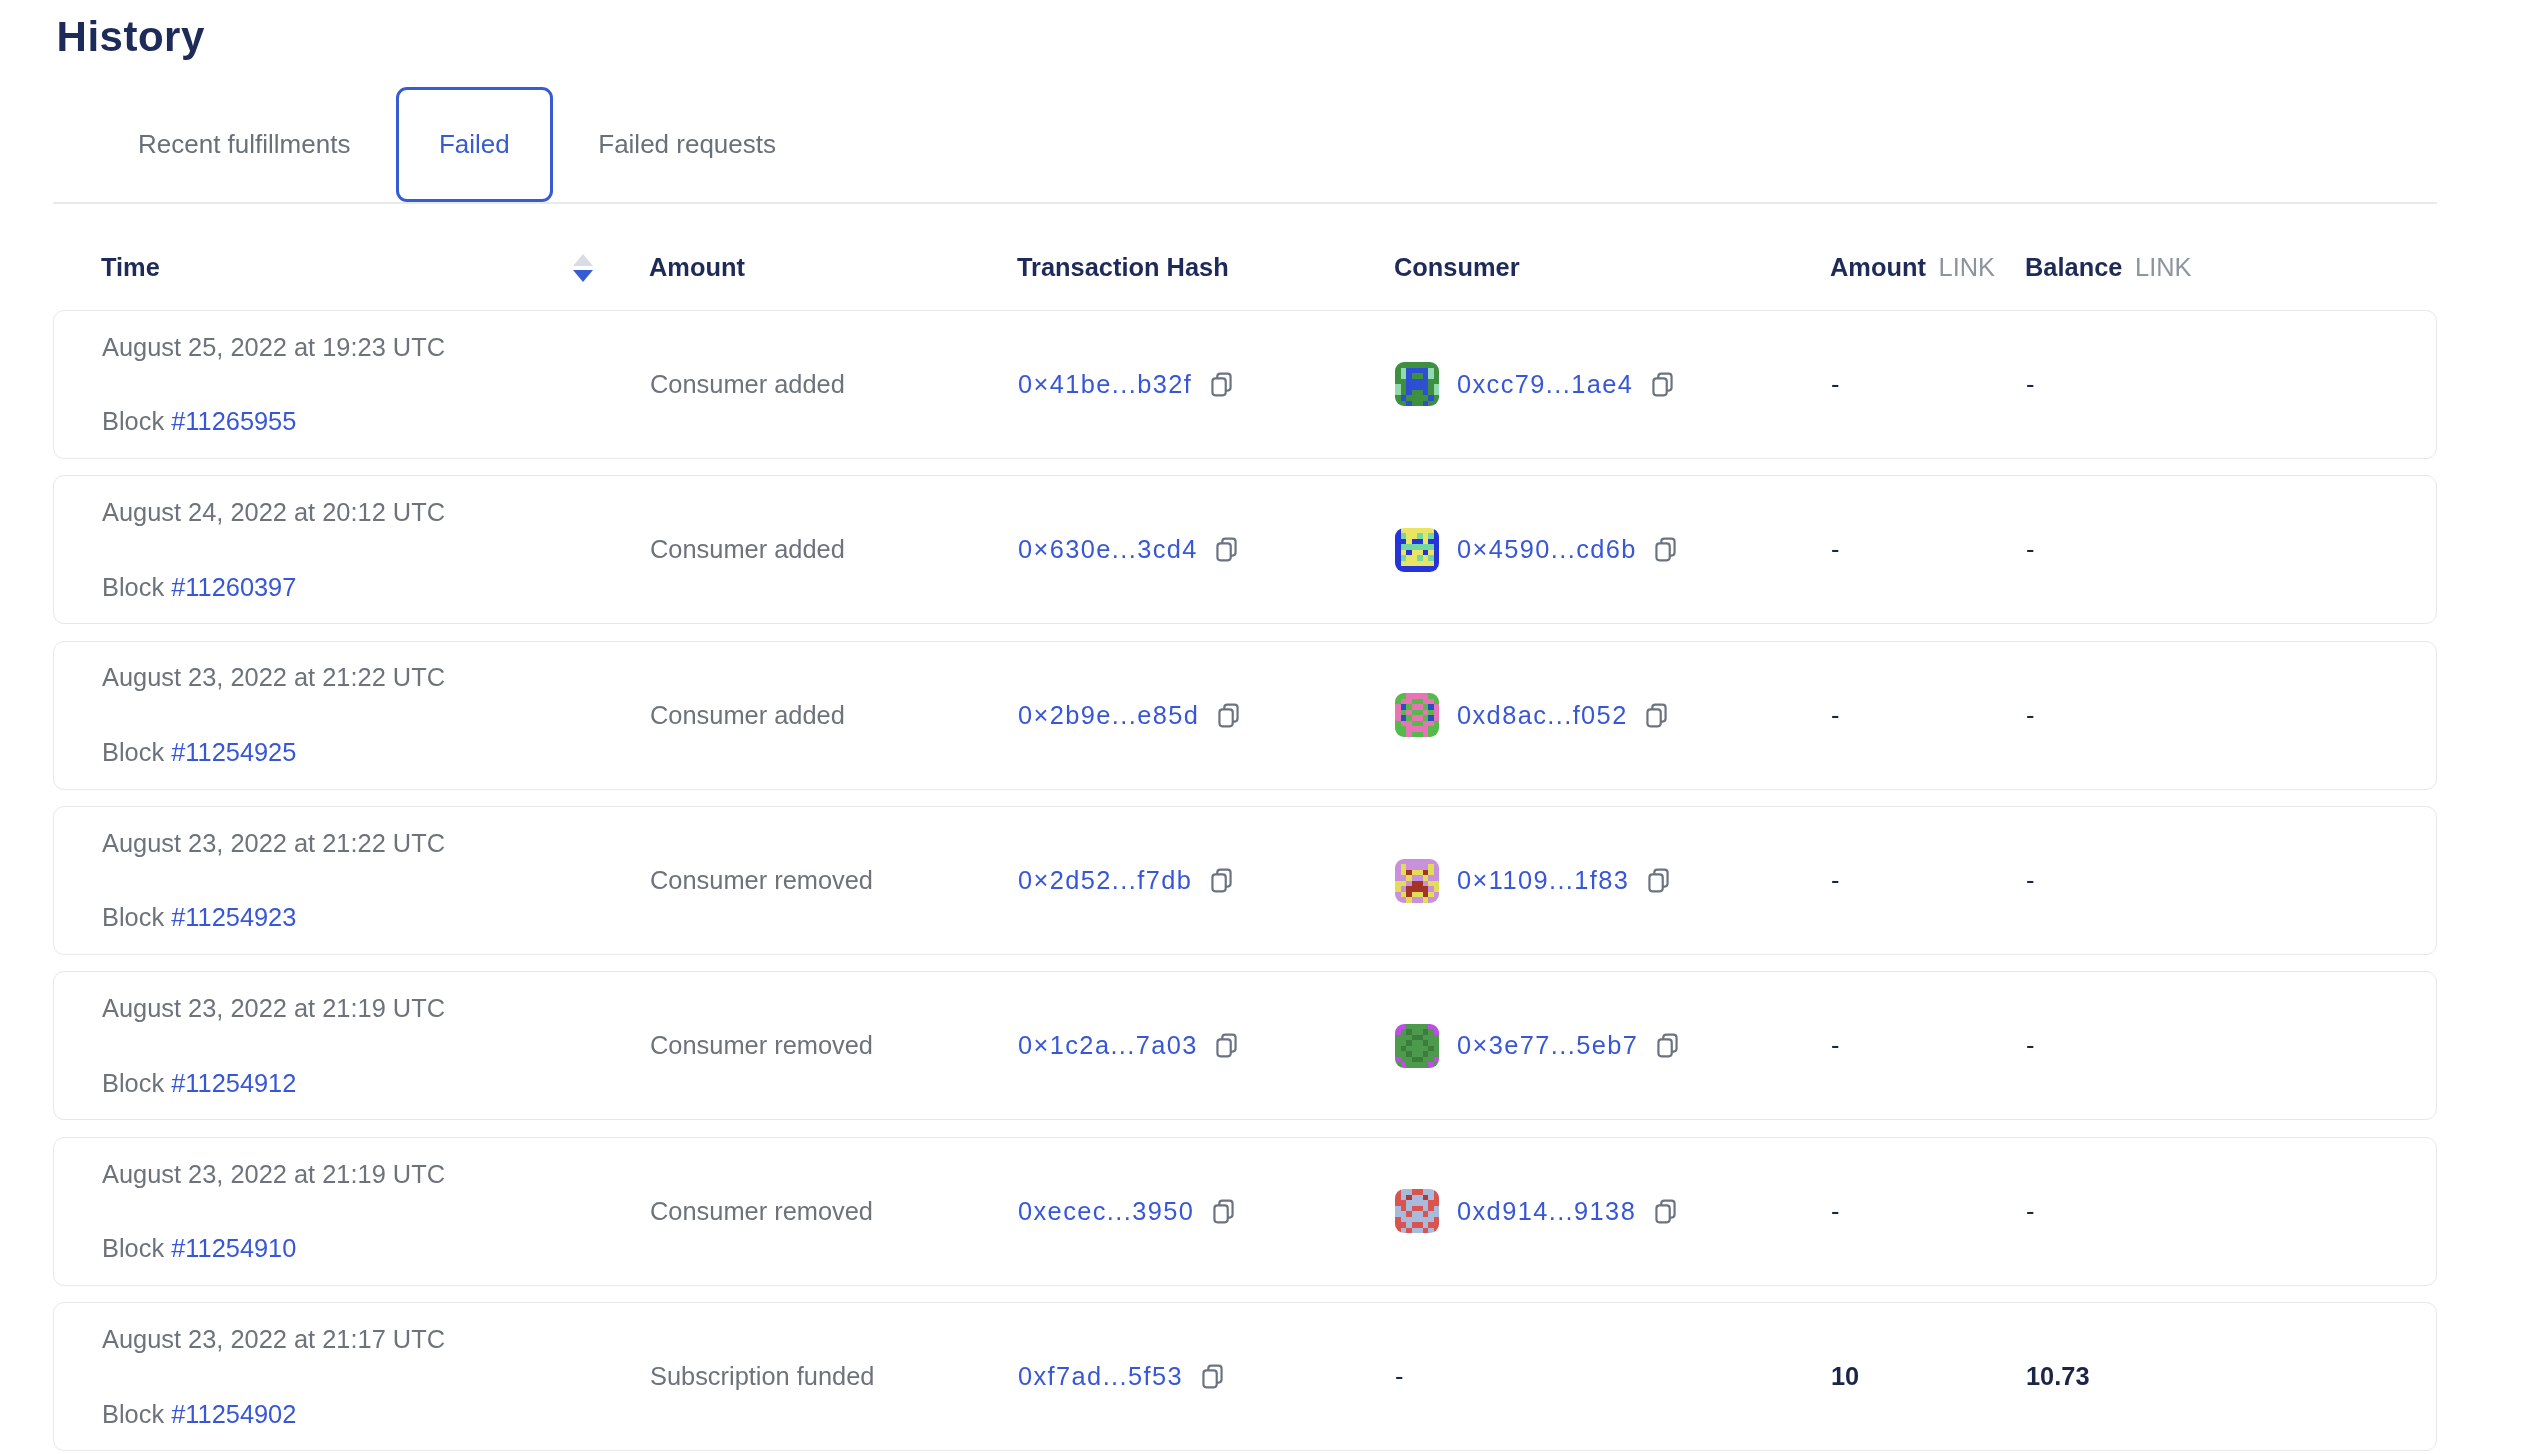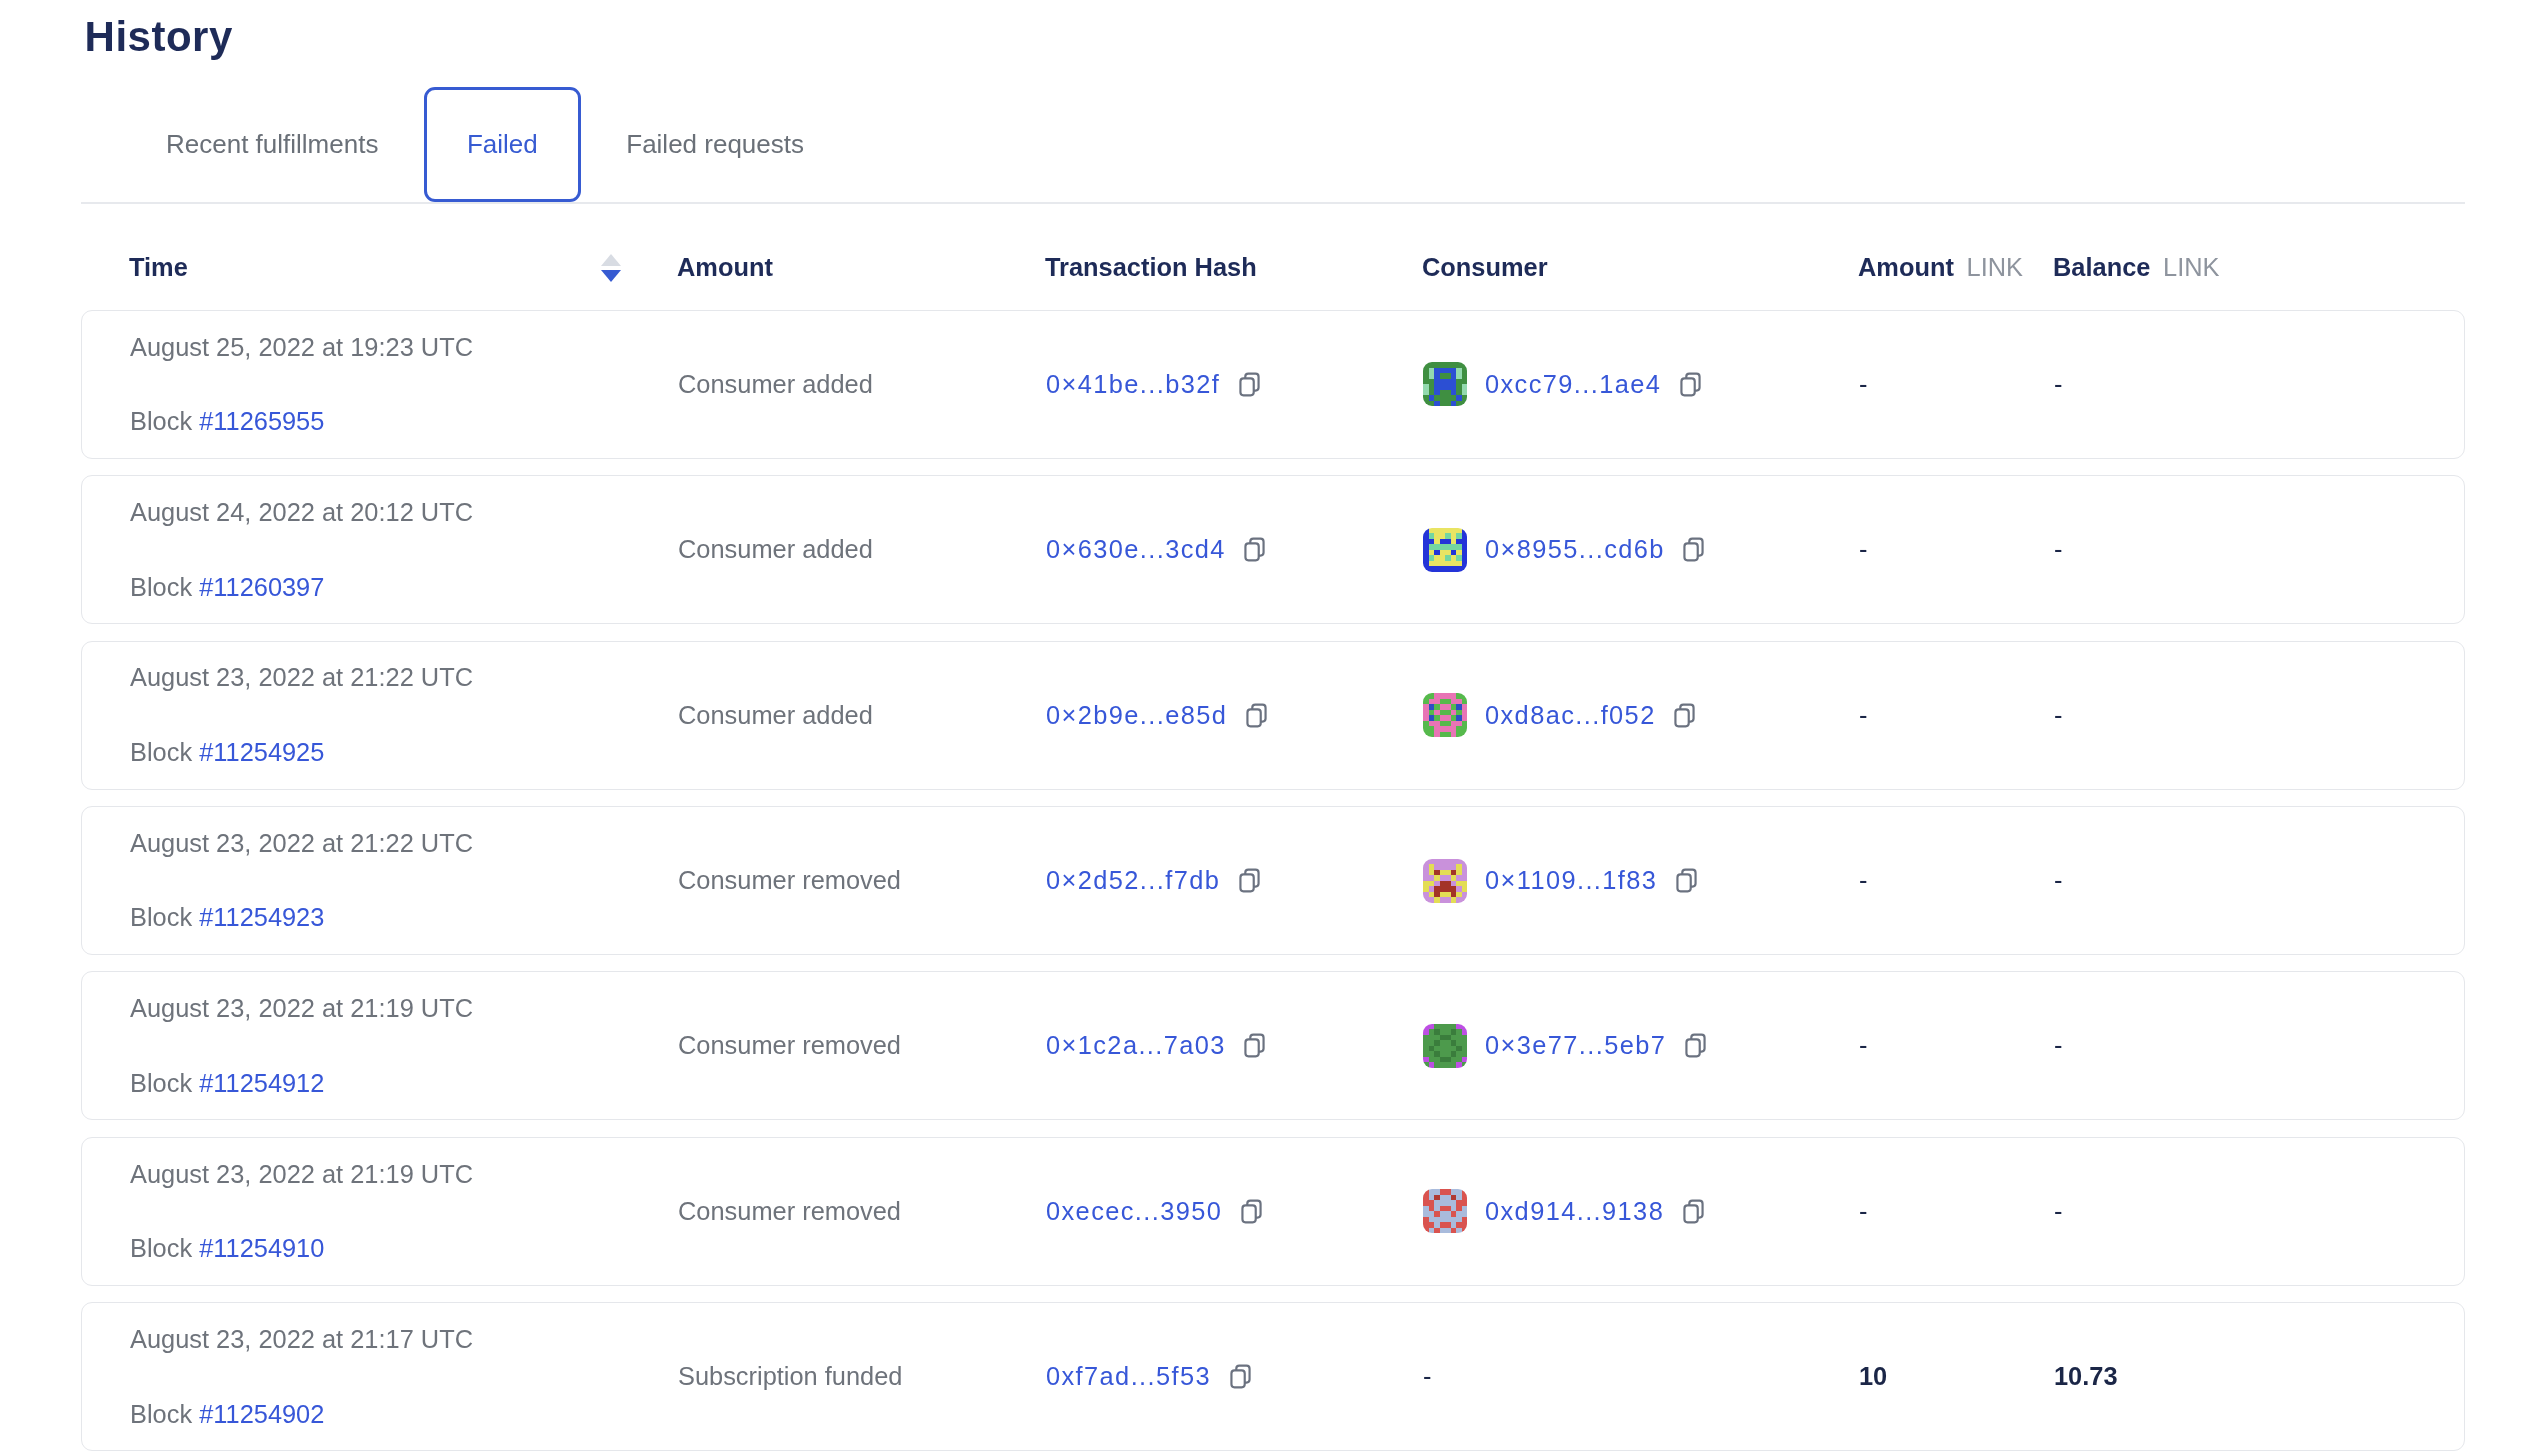--- a/index.html
+++ b/index.html
@@ -1,18 +1,18 @@
 <!DOCTYPE html>
 <html style="font-size:14.5px"><head>
 <meta charset="utf-8">
 <style>
   * { margin:0; padding:0; box-sizing:border-box; }
   html,body { width:2525px; height:1454px; background:#ffffff; overflow:hidden;
               font-family:"Liberation Sans","DejaVu Sans",sans-serif; }
-  .page { padding-left:81px; padding-top:12.7px; width:2474px; }
+  .page { padding-left:53px; padding-top:12.7px; width:2474px; }
 
   .page-title { font-size:42px; font-weight:700; color:#1e2b58; margin-left:3.6px; letter-spacing:0.5px; }
 
   
   .tabbar { display:flex; align-items:center; margin-top:25.4px; margin-left:45px; height:116px; }
   .tab { font-size:26px; color:#6a7078; padding:0 40px; cursor:pointer; white-space:nowrap; }
   .tab.active { color:#375bd2; font-weight:500; border:3.6px solid #375bd2; border-radius:11px;
                 height:115px; display:flex; align-items:center; margin:0 5.5px; background:#fff; }
   .tab-divider { height:1.8px; background:#e7e9ed; width:2384px; margin-top:0px; }
 
@@ -268,21 +268,21 @@
             <i style="background: rgb(36, 52, 216);"></i>
             <i style="background: rgb(36, 52, 216);"></i>
             <i style="background: rgb(36, 52, 216);"></i>
             <i style="background: rgb(36, 52, 216);"></i>
             <i style="background: rgb(36, 52, 216);"></i>
             <i style="background: rgb(36, 52, 216);"></i>
             <i style="background: rgb(36, 52, 216);"></i>
             <i style="background: rgb(36, 52, 216);"></i>
             <i style="background: rgb(36, 52, 216);"></i>
           </span>
-      <a class="hash">0×8955...cd6b</a>
+      <a class="hash">0×4590...cd6b</a>
       <span class="copy-btn consumer-copy">
         <svg viewBox="0 0 24 24">
           <rect x="8.5" y="3" width="11" height="14" rx="2.5" fill="#ffffff" stroke="#6b7280" stroke-width="1.8"></rect>
           <rect x="4.5" y="7" width="11" height="14" rx="2.5" fill="#ffffff" stroke="#6b7280" stroke-width="1.8"></rect>
         </svg>
       </span>
     </div>
     <div class="cell">
       <span class="value">-</span>
     </div>

